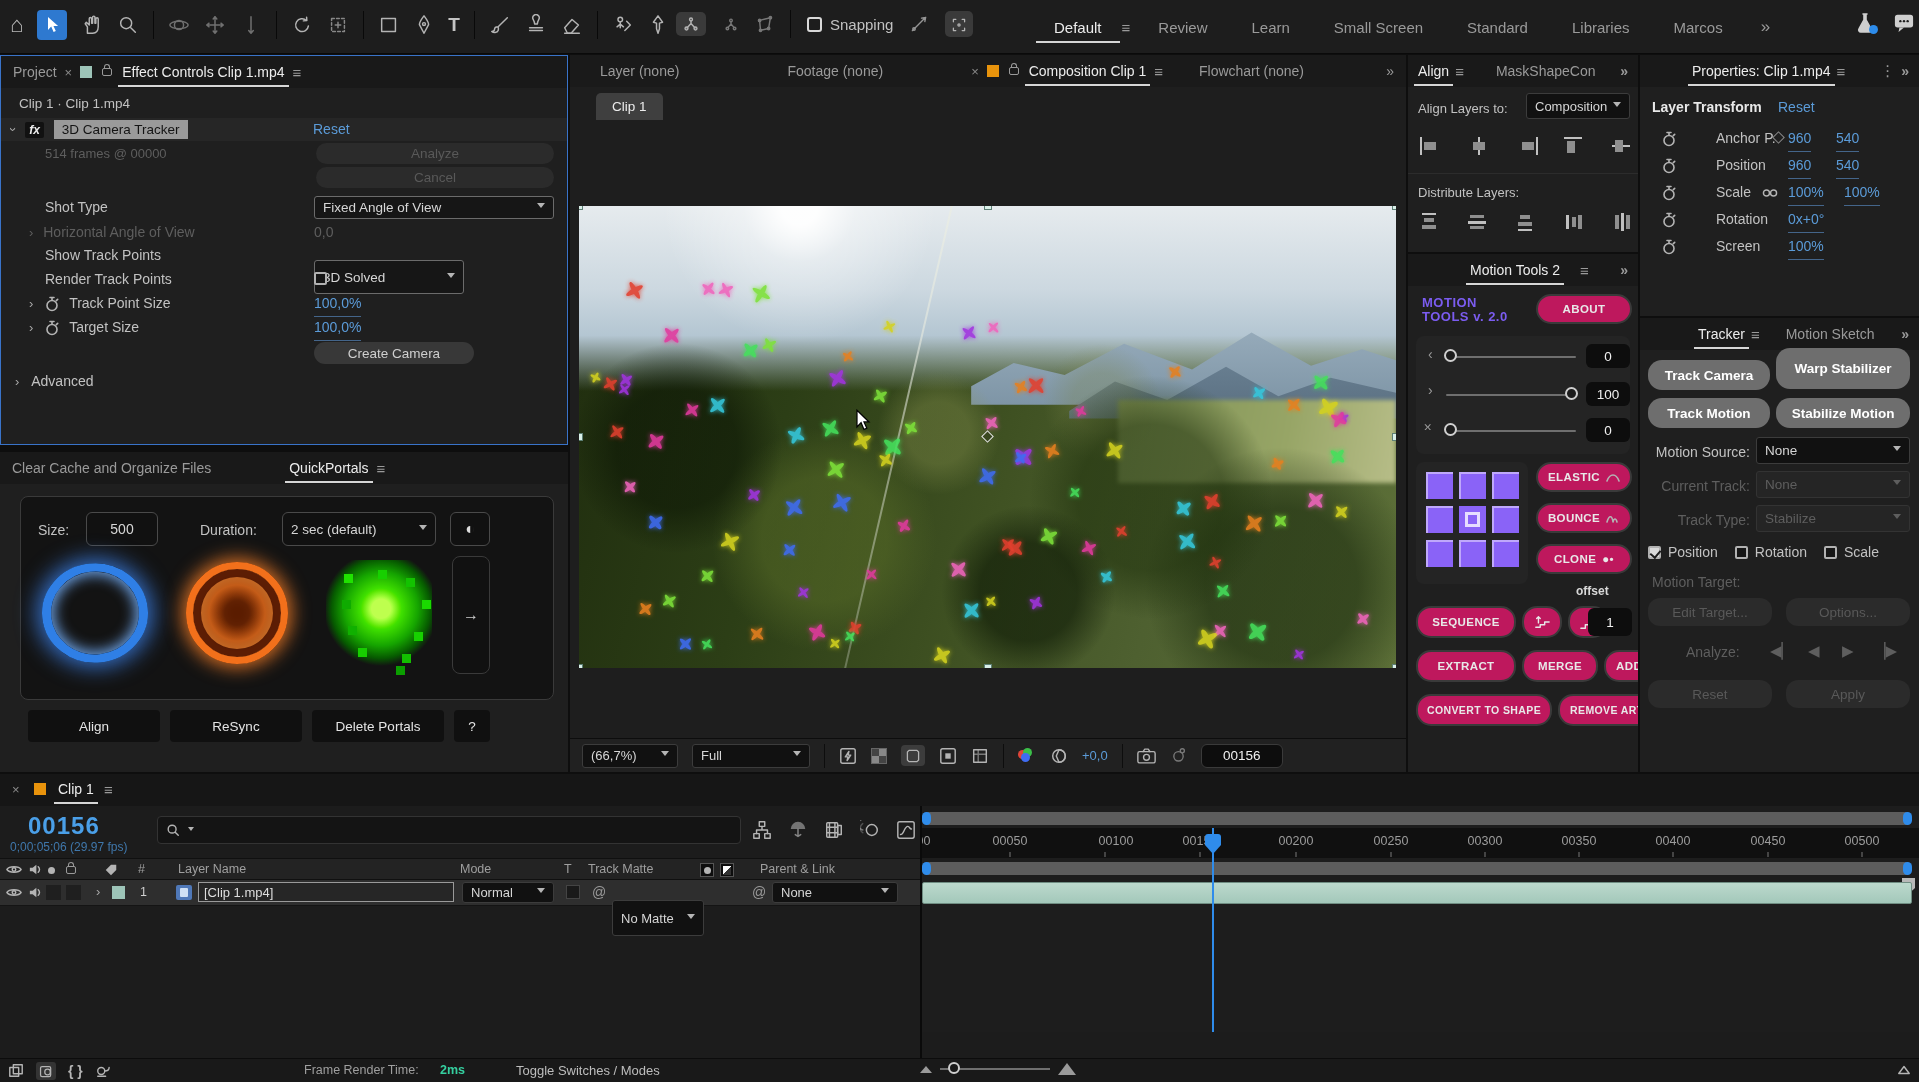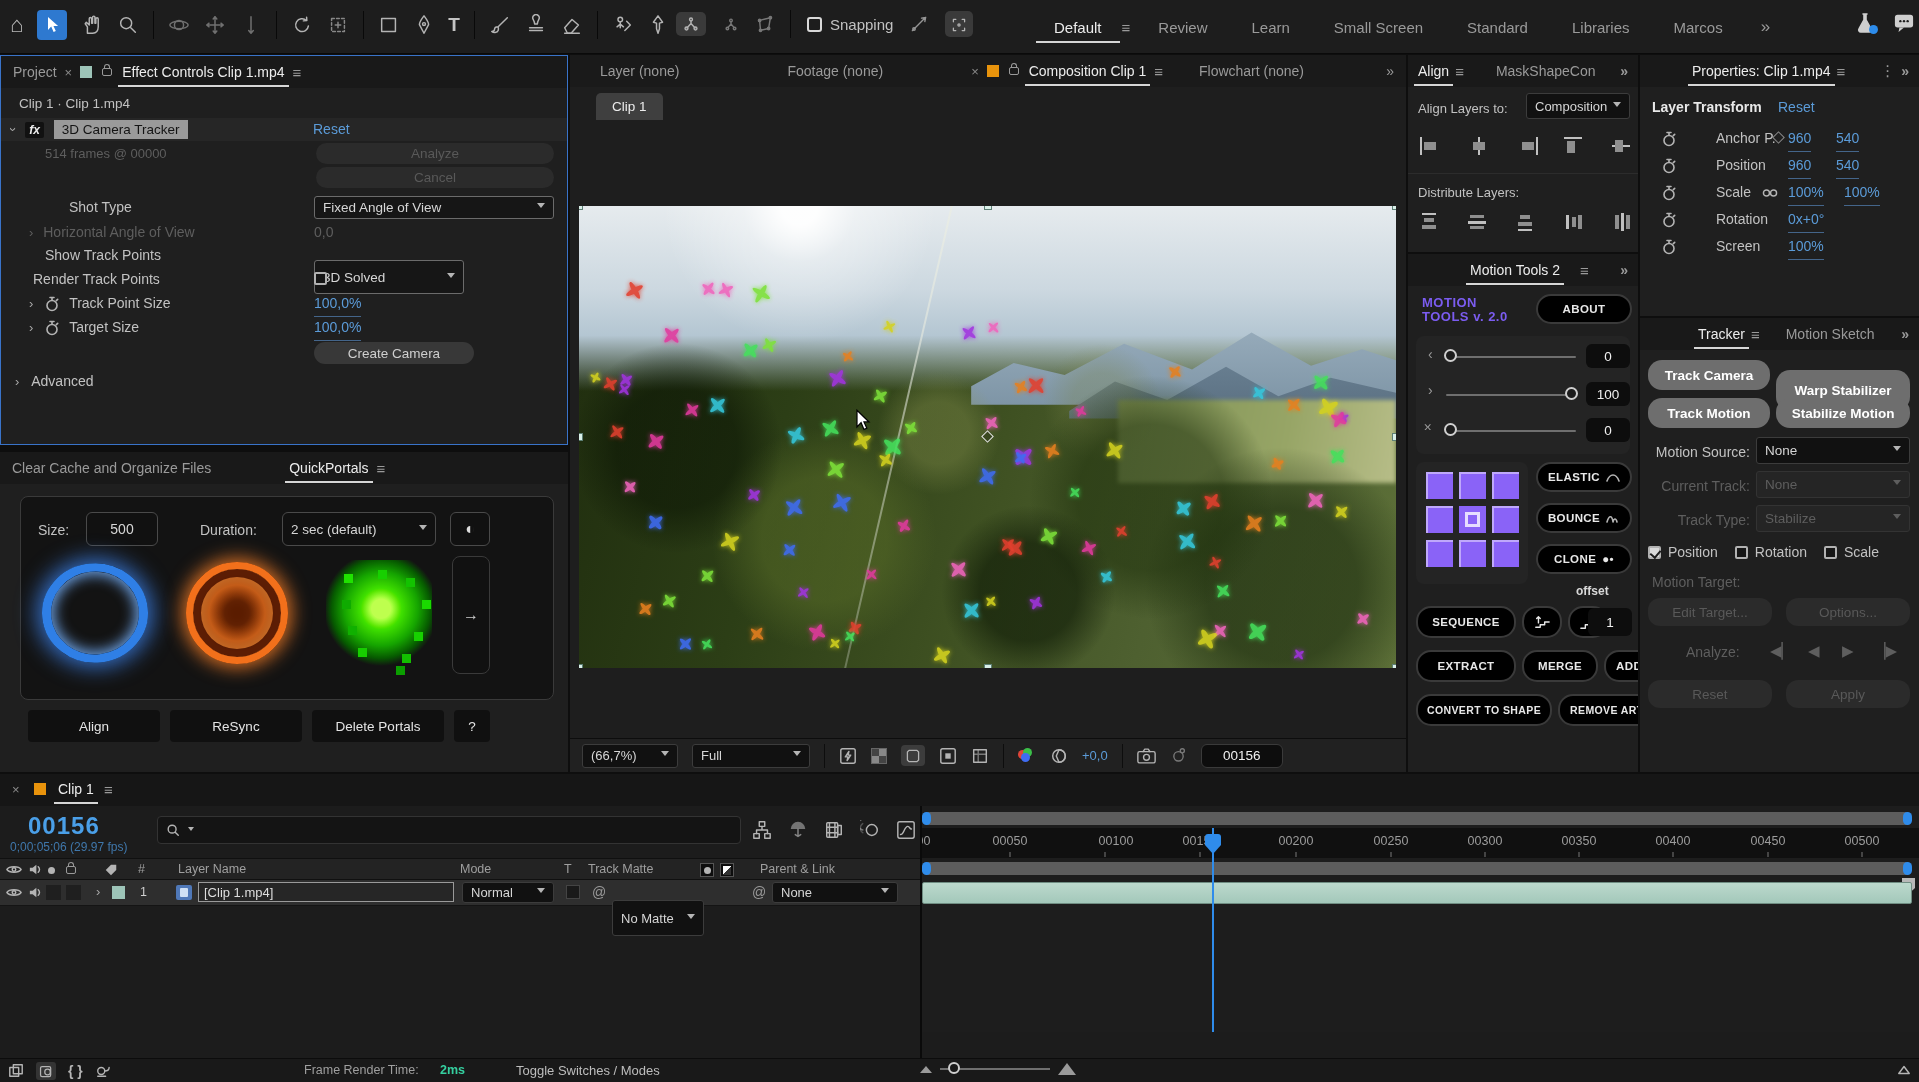--- a/index.html
+++ b/index.html
@@ -23,21 +23,21 @@
   .dim{color:#5e5e5e !important}
   .blue{color:#5b9bd8}
   .vlink{color:#5b9bd8;border-bottom:1px solid #44658a;padding-bottom:1px}
   .chev{display:inline-block;width:0;height:0;border:4px solid transparent;border-top:5px solid #b5b5b5;vertical-align:middle;margin-left:6px}
   .dd{position:absolute;background:#161616;border:1px solid #6b6b6b;border-radius:3px;color:#d6d6d6;
       display:flex;align-items:center;padding:0 8px;justify-content:space-between;font-size:13.5px}
   .dd.dk{border-color:#3c3c3c;background:#111}
   .pill{position:absolute;background:#383838;border-radius:12px;color:#cfcfcf;text-align:center;font-size:13.5px;display:flex;align-items:center;justify-content:center}
   .pill.dis{background:#2b2b2b;color:#595959}
   .gbtn{position:absolute;background:#6e6e6e;border-radius:14px;color:#fff;font-weight:bold;font-size:13.5px;display:flex;align-items:center;justify-content:center}
-  .mtb{position:absolute;background:#000000;border:2px solid #3a3a3a;border-radius:15px;color:#e8e8e8;
+  .mtb{position:absolute;background:#be185d;border:2px solid #3a3a3a;border-radius:15px;color:#e8e8e8;
        font-weight:bold;font-size:11.5px;letter-spacing:.4px;display:flex;align-items:center;justify-content:center;gap:6px}
   .cb{display:inline-block;width:13px;height:13px;border:2px solid #b2b2b2;border-radius:2px;background:#161616;vertical-align:-2px}
   .cb.on{background:#d9d9d9;position:relative}
   .cb.on::after{content:"";position:absolute;left:2px;top:0px;width:5px;height:8px;border:2px solid #1c1c1c;border-top:none;border-left:none;transform:rotate(40deg)}
   .exp{color:#a8a8a8;font-size:13px;display:inline-block}
   .exp.open{transform:rotate(90deg)}
   svg.ic{stroke:#b4b4b4;fill:none;stroke-width:1.6;stroke-linecap:round;stroke-linejoin:round;vertical-align:middle}
   .sep{position:absolute;width:1px;background:#090909;top:0;bottom:0}
   .tp{position:absolute;opacity:.9}
   .tp::before,.tp::after{content:"";position:absolute;left:0;top:38%;width:100%;height:27%;min-height:3px;background:currentColor;border-radius:45%;box-shadow:0 0 5px currentColor}
@@ -215,40 +215,40 @@
       <span class="blue" style="position:absolute;left:312px">Reset</span>
     </div>
     <div class="row" style="top:86px">
       <span class="dim" style="margin-left:44px;font-size:13px">514 frames @ 00000</span>
       <span class="pill dis" style="left:315px;top:1px;width:238px;height:21px">Analyze</span>
     </div>
     <div class="row" style="top:110px">
       <span class="pill dis" style="left:315px;top:1px;width:238px;height:21px">Cancel</span>
     </div>
     <div class="row" style="top:140px">
-      <span class="lbl" style="margin-left:68px">Shot Type</span>
+      <span class="lbl" style="margin-left:44px">Shot Type</span>
       <div class="dd" style="left:313px;top:0;width:240px;height:23px">
         <span>Fixed Angle of View</span>
           <span class="chev"></span>
       </div>
     </div>
     <div class="row" style="top:165px">
       <span class="exp dim" style="margin-left:28px">›</span>
       <span class="dim" style="margin-left:6px">Horizontal Angle of View</span>
       <span class="dim" style="position:absolute;left:313px">0,0</span>
     </div>
     <div class="row" style="top:188px">
       <span class="lbl" style="margin-left:44px">Show Track Points</span>
       <div class="dd" style="left:313px;top:16px;width:150px;height:34px">
         <span>3D Solved</span>
           <span class="chev"></span>
       </div>
     </div>
     <div class="row" style="top:212px">
-      <span class="lbl" style="margin-left:32px">Render Track Points</span>
+      <span class="lbl" style="margin-left:44px">Render Track Points</span>
       <span class="cb" style="position:absolute;left:313px;top:4px"></span>
     </div>
     <div class="row" style="top:236px">
       <span class="exp" style="margin-left:28px">›</span>
       <svg class="ic" width="14" height="16" viewBox="0 0 14 16" style="margin-left:8px">
           <circle cx="7" cy="9.5" r="5"></circle>
           <path d="M5 1.5h4M7 1.5v2.5M11.3 4.6l1.4-1.3"></path>
         </svg>
       <span class="lbl" style="margin-left:6px">Track Point Size</span>
       <span class="vlink" style="position:absolute;left:313px">100,0%</span>
@@ -672,21 +672,21 @@
   </div>
 
   <div class="panel" style="left:1640px;top:318px;width:279px;height:454px">
     <div class="tabbar" style="padding:0 10px;gap:6px">
       <span class="tab active" style="margin-left:48px">Tracker</span>
       <span class="menu">≡</span>
       <span class="tab" style="margin-left:20px">Motion Sketch</span>
       <span class="tab" style="margin-left:auto;font-weight:bold">»</span>
     </div>
     <div class="gbtn" style="left:8px;top:42px;width:122px;height:30px">Track Camera</div>
-    <div class="gbtn" style="left:136px;top:52px;width:134px;height:41px">Warp Stabilizer</div>
+    <div class="gbtn" style="left:136px;top:30px;width:134px;height:41px">Warp Stabilizer</div>
     <div class="gbtn" style="left:8px;top:80px;width:122px;height:30px">Track Motion</div>
     <div class="gbtn" style="left:136px;top:80px;width:134px;height:30px">Stabilize Motion</div>
 
     <span class="abs lbl" style="left:8px;top:126px;width:102px;text-align:right">Motion Source:</span>
     <div class="dd dk" style="left:116px;top:119px;width:154px;height:27px">
       <span>None</span>
         <span class="chev"></span>
     </div>
     <span class="abs dim" style="left:8px;top:160px;width:102px;text-align:right">Current Track:</span>
     <div class="dd" style="left:116px;top:153px;width:154px;height:27px;border-color:#333;background:#252525;color:#5e5e5e">

